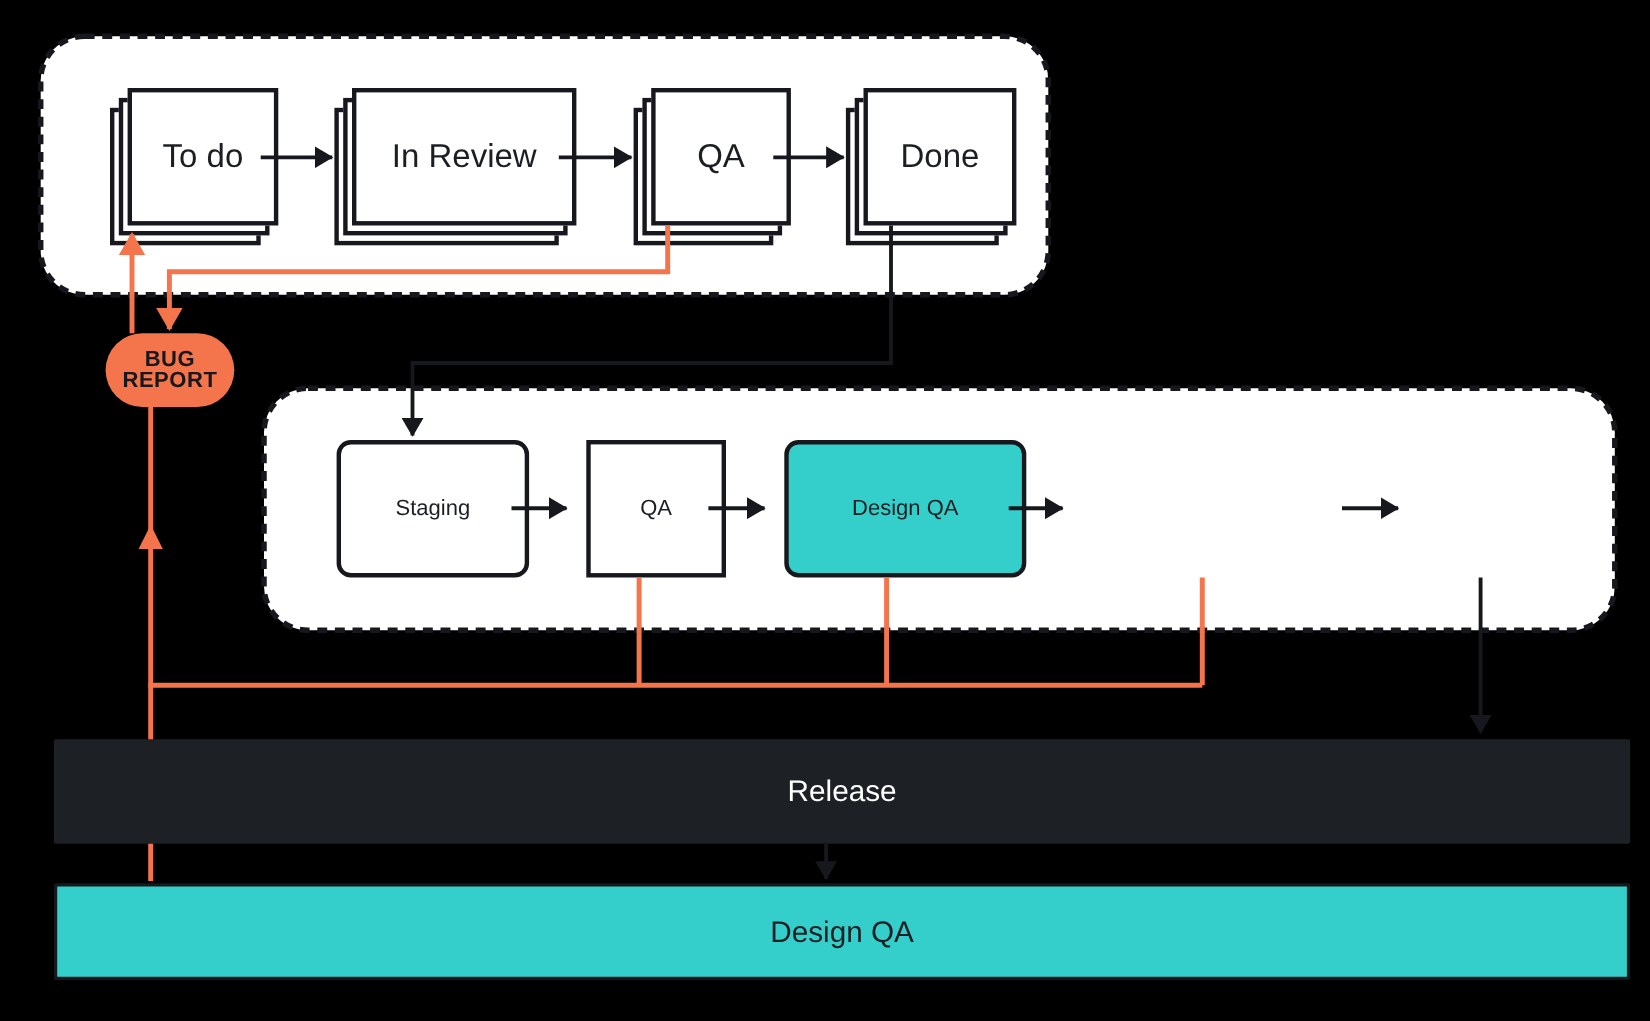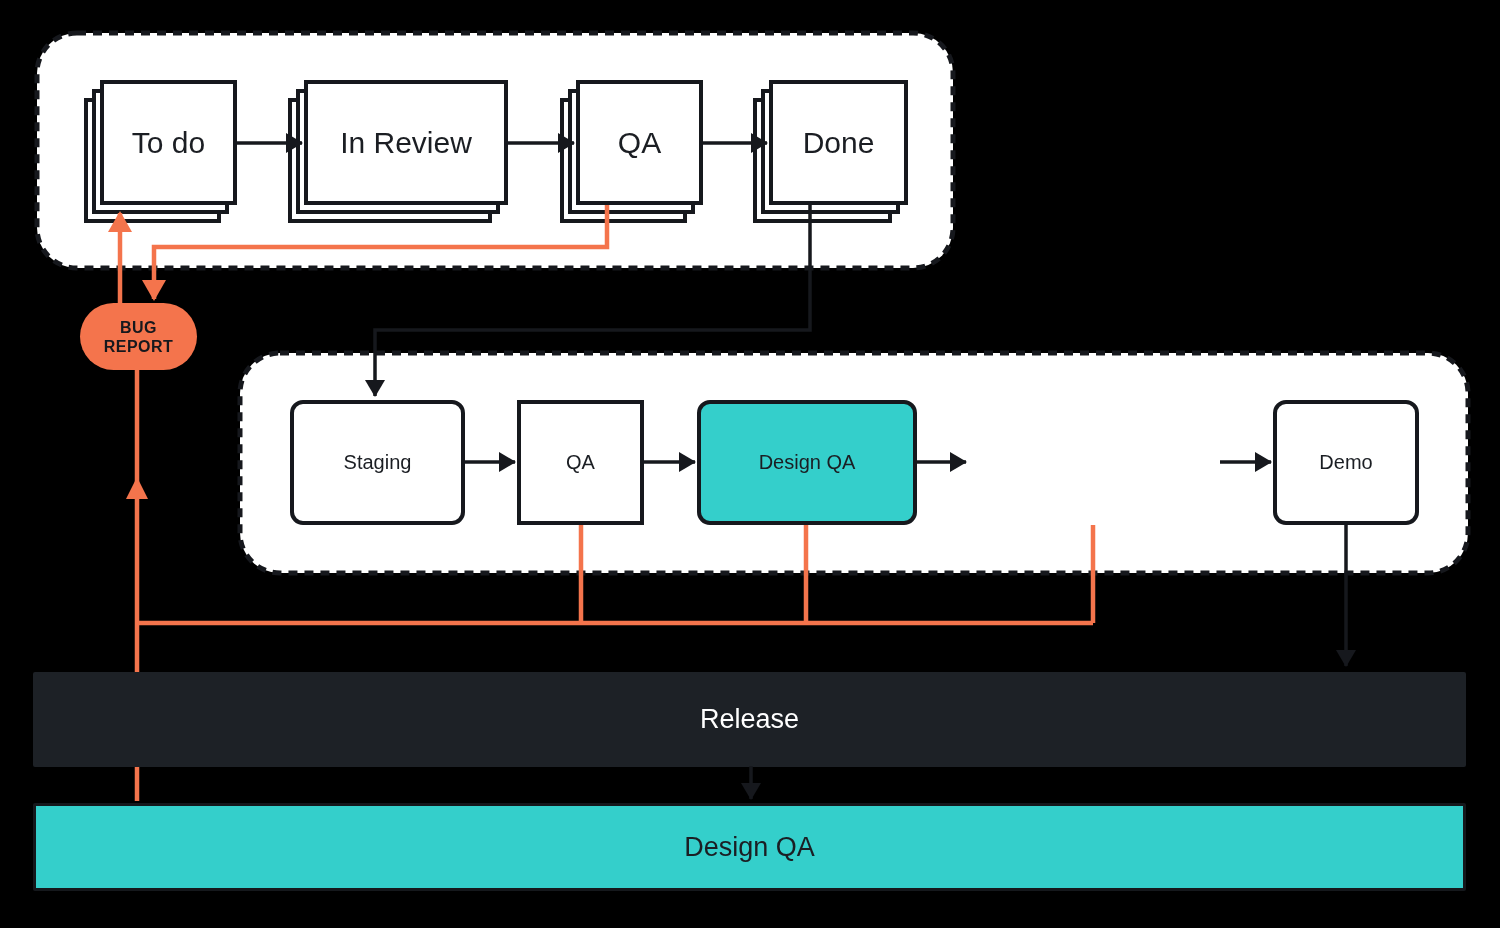--- a/index.html
+++ b/index.html
@@ -41,34 +41,34 @@
     position:absolute;left:33px;width:1433px;box-sizing:border-box;border-radius:2px;
     display:flex;align-items:center;justify-content:center;font-size:27px;
   }
   .bar.release{top:672px;height:95px;background:#1d2126;color:#ffffff;}
   .bar.designqa{top:803px;height:88px;background:#34cfcb;color:#1b1e23;border:3px solid #15181c;}
   
   .badge{
     position:absolute;left:80px;top:303px;width:117px;height:67px;
     background:#f4744c;border-radius:34px;
     display:flex;flex-direction:column;align-items:center;justify-content:center;
-    font-size:16px;font-weight:bold;line-height:19px;letter-spacing:.5px;color:#16181d;
+    font-size:20px;font-weight:bold;line-height:19px;letter-spacing:.5px;color:#16181d;
   }
 </style>
 </head>
 <body>
 
 <svg id="under" class="layer" viewBox="0 0 1500 928">
   <rect x="37" y="33" width="916" height="235" rx="40" fill="#ffffff" stroke="#16181d" stroke-width="5" stroke-dasharray="9 7"></rect>
   <rect x="240" y="353" width="1228" height="220" rx="40" fill="#ffffff" stroke="#16181d" stroke-width="5" stroke-dasharray="9 7"></rect>
   <path d="M137,368 L137,801" stroke="#f4744c" stroke-width="4.5" fill="none"></path>
   <polygon points="137,477 126,499 148,499" fill="#f4744c"></polygon>
 </svg>
 
-<div id="mid" class="abs" style="left:0;top:0;width:1188px;height:928px;z-index:2;">
+<div id="mid" class="abs" style="left:16px;top:0;width:1188px;height:928px;z-index:2;">
 
   <div class="stack" style="left:100px;top:80px;width:137px;height:125px">
     <div class="sheet l2"></div>
     <div class="sheet l1"></div>
     <div class="face">
       <span>To do</span>
     </div>
   </div>
 
   <div class="stack" style="left:304px;top:80px;width:204px;height:125px">
@@ -102,23 +102,20 @@
 
   <div class="node" style="left:290px;top:400px;width:175px;height:125px">
     <span>Staging</span>
   </div>
   <div class="node sq" style="left:517px;top:400px;width:127px;height:125px">
     <span>QA</span>
   </div>
   <div class="node teal" style="left:697px;top:400px;width:220px;height:125px">
     <span>Design QA</span>
   </div>
-  <div class="node" style="left:1273px;top:400px;width:146px;height:125px">
-    <span>Demo</span>
-  </div>
 
   <div class="bar release">
     <span>Release</span>
   </div>
   <div class="bar designqa">
     <span>Design QA</span>
   </div>
 </div>
 
 <svg id="over" class="layer" viewBox="0 0 1500 928">

